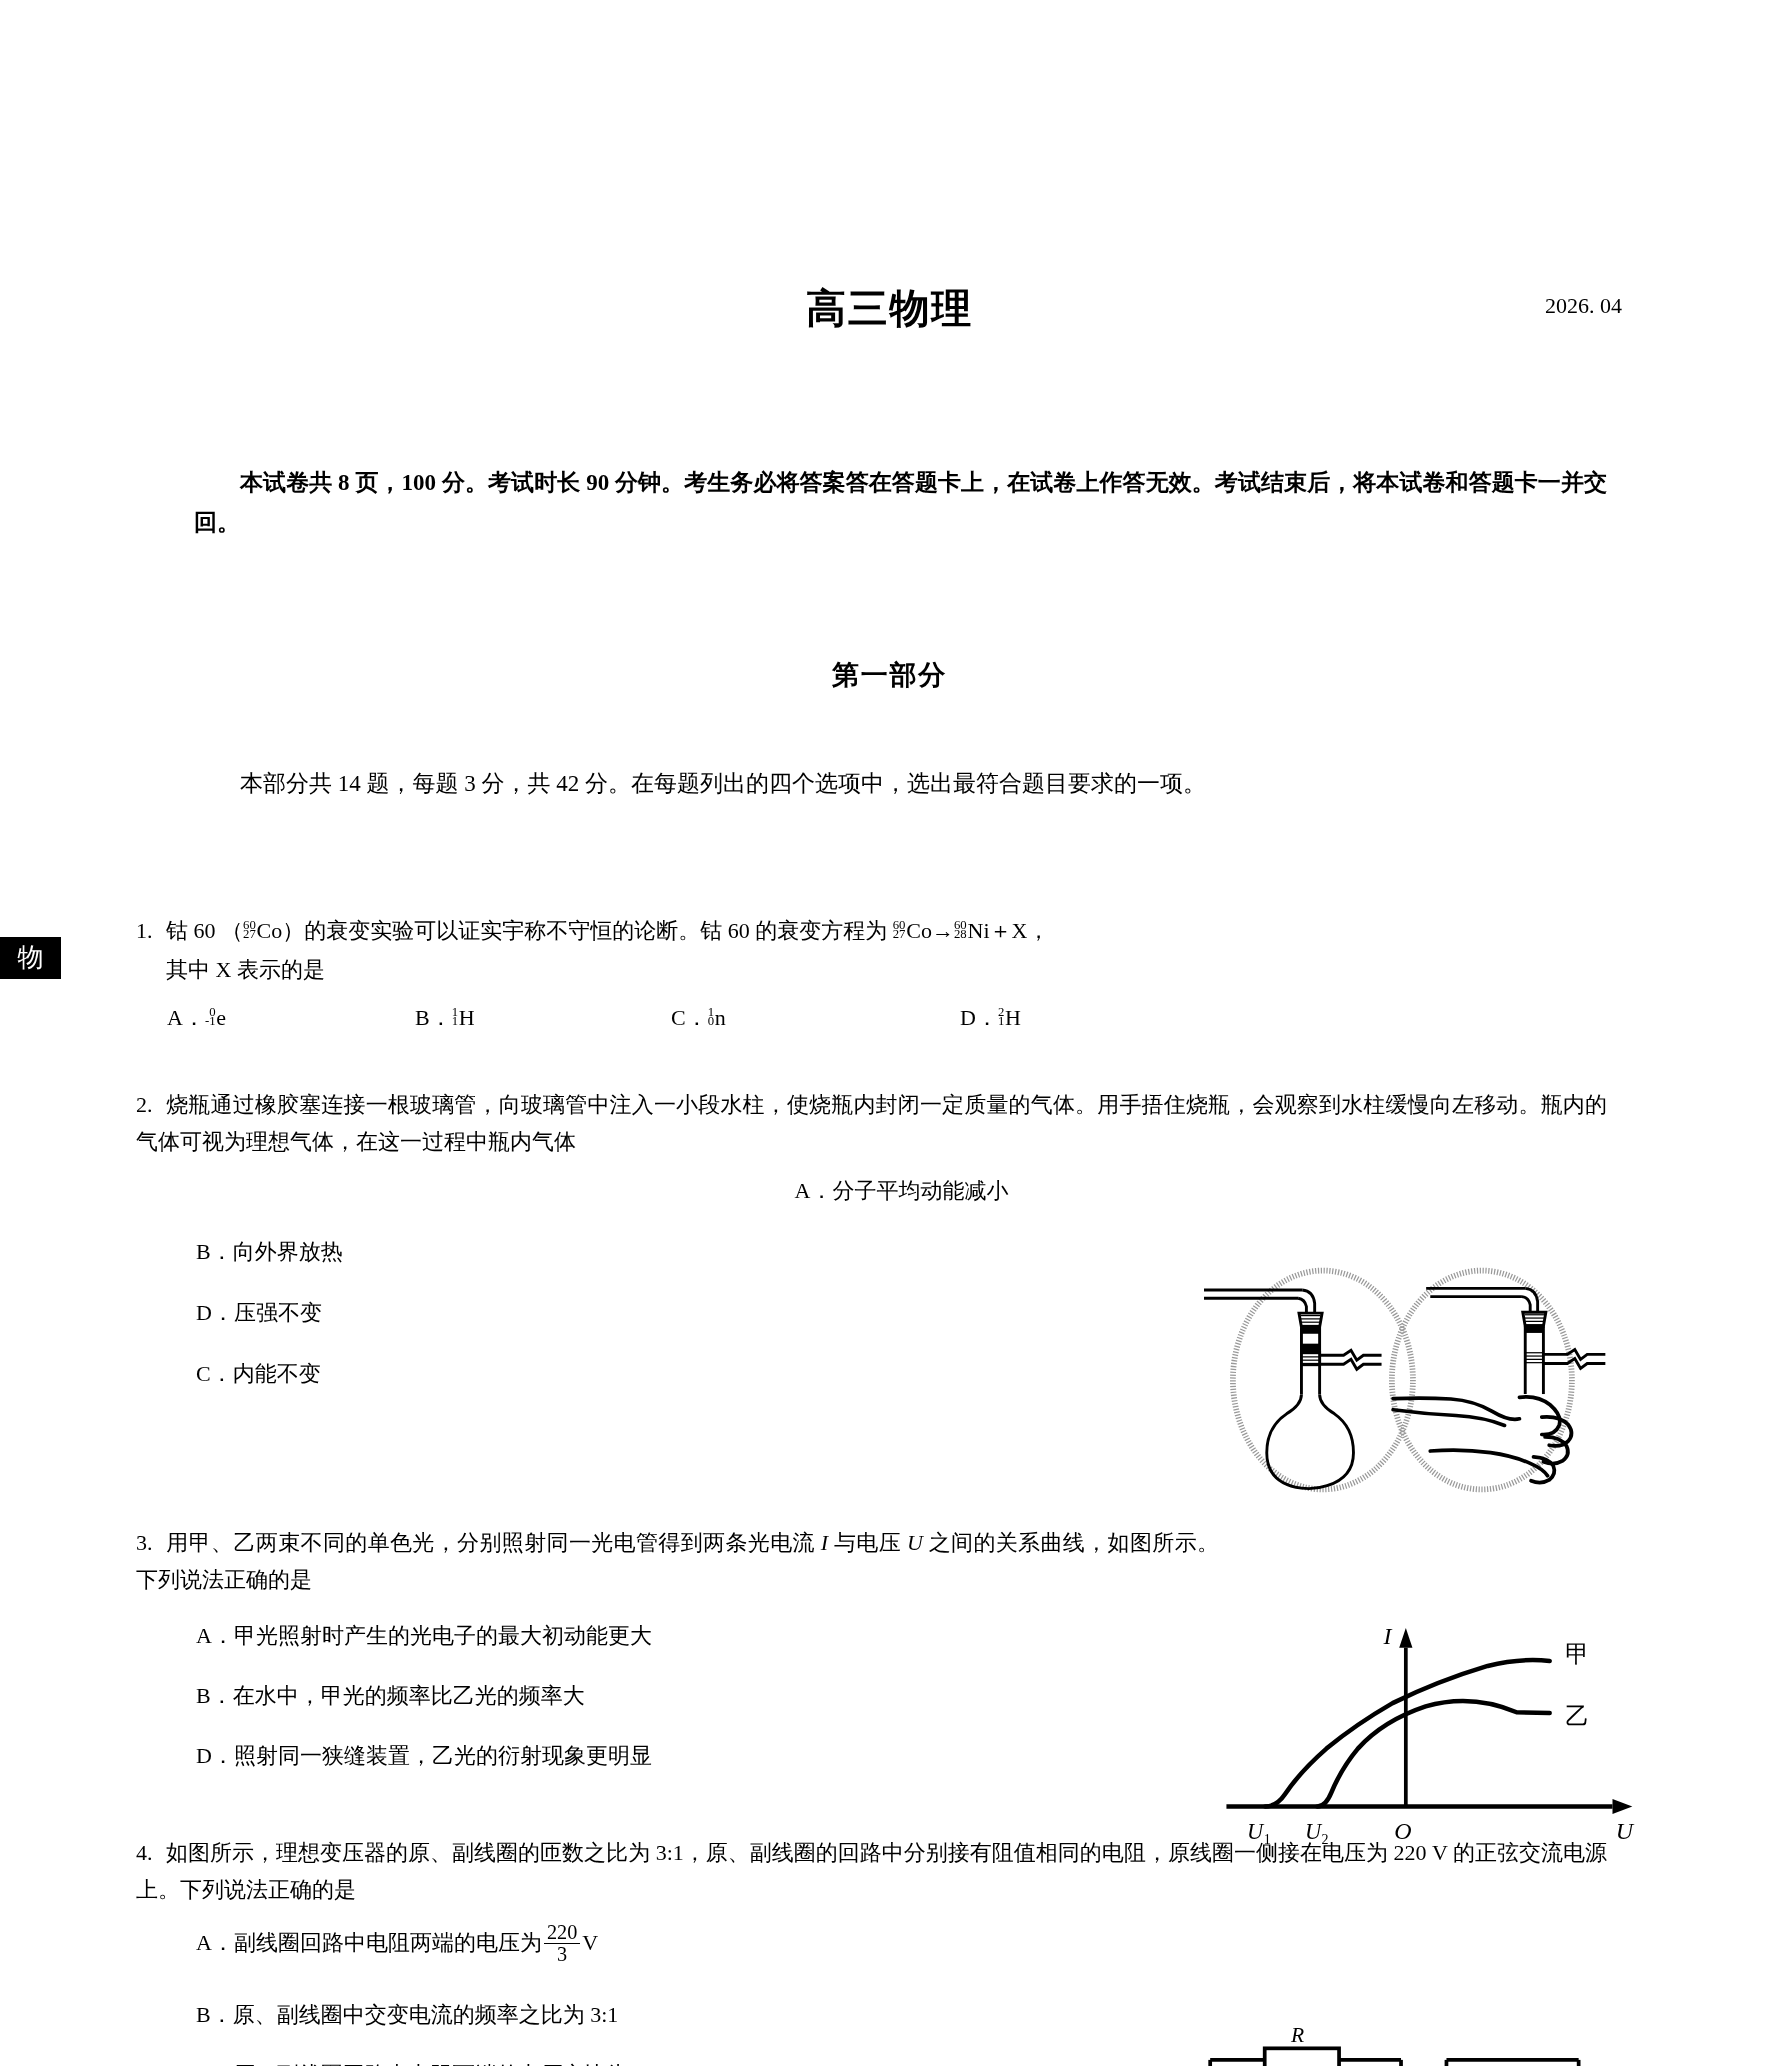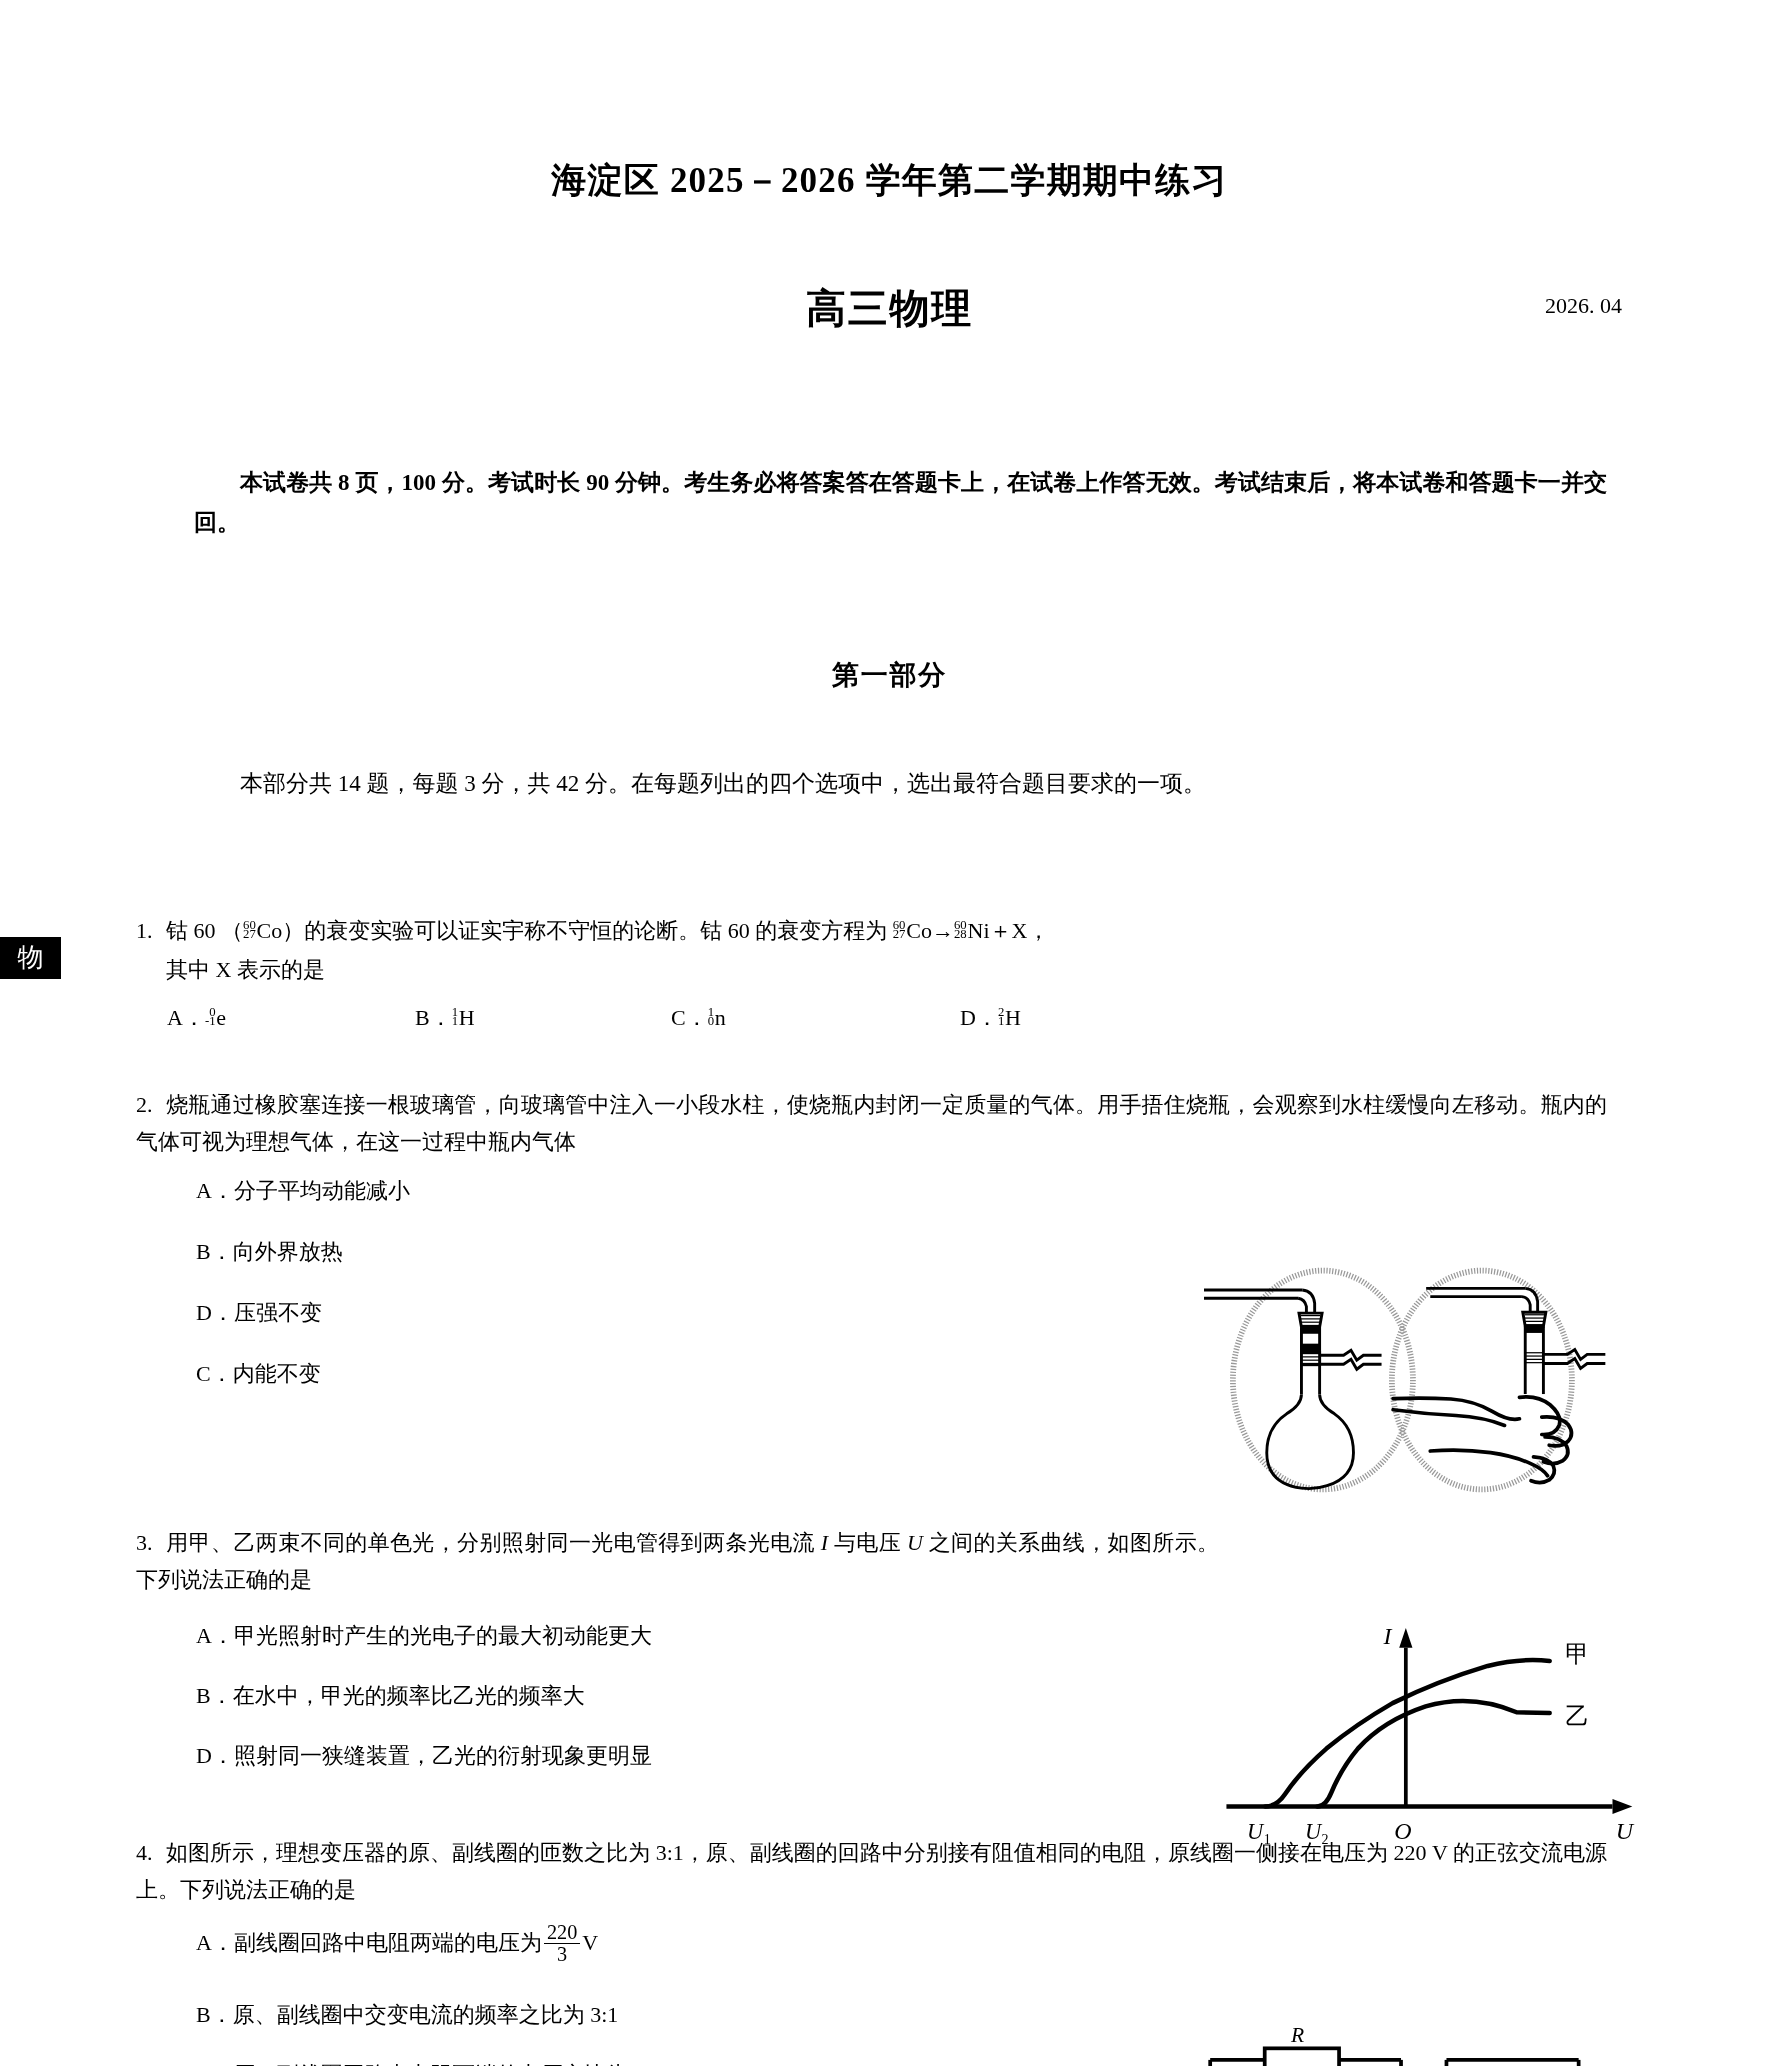--- a/index.html
+++ b/index.html
@@ -197,21 +197,20 @@
     height: 219px;
   }
 </style>
 </head>
 <body>
 
 <div class="page">
 
   <div class="margin-tab">物</div>
 
-  <div class="doc-title">海淀区 2025－2026 学年第二学期期中练习</div>
   <div class="subject-row">
     <div class="subject-title">高三物理</div>
     <div class="exam-date">2026. 04</div>
   </div>
 
   <div class="instructions">本试卷共 8 页，100 分。考试时长 90 分钟。考生务必将答案答在答题卡上，在试卷上作答无效。考试结束后，将本试卷和答题卡一并交回。</div>
 
   <div class="part-heading">第一部分</div>
   <div class="part-note">本部分共 14 题，每题 3 分，共 42 分。在每题列出的四个选项中，选出最符合题目要求的一项。</div>
 
@@ -225,21 +224,21 @@
         <span class="opt-cell" style="width:248px;"><span>A．</span><span class="iso"><span class="iso-wrap"><span class="sup">0</span><span class="sub">-1</span></span></span><span>e</span></span><span class="opt-cell" style="width:256px;"><span>B．</span><span class="iso"><span class="iso-wrap"><span class="sup">1</span><span class="sub">1</span></span></span><span>H</span></span><span class="opt-cell" style="width:289px;"><span>C．</span><span class="iso"><span class="iso-wrap"><span class="sup">1</span><span class="sub">0</span></span></span><span>n</span></span><span class="opt-cell"><span>D．</span><span class="iso"><span class="iso-wrap"><span class="sup">2</span><span class="sub">1</span></span></span><span>H</span></span>
       </div>
     </div>
   </div>
 
   <div class="question" style="left:136px; top:1087px; width:1471px;">
     <div class="q-stem">
       <span class="q-num">2.</span><span>烧瓶通过橡胶塞连接一根玻璃管，向玻璃管中注入一小段水柱，使烧瓶内封闭一定质量的气体。用手捂住烧瓶，会观察到水柱缓慢向左移动。瓶内的气体可视为理想气体，在这一过程中瓶内气体</span>
     </div>
     <div class="options" style="padding-left:60px; margin-top:9px;">
-      <span class="opt" style="margin-top:12.4px;">A．分子平均动能减小</span>
+      <span class="opt" style="margin-top:12.4px;text-align:center;">A．分子平均动能减小</span>
       <span class="opt" style="margin-top:24px;">B．向外界放热</span>
       <span class="opt" style="margin-top:24px;">D．压强不变</span>
       <span class="opt" style="margin-top:24px;">C．内能不变</span>
     </div>
   </div>
 
   <div class="fig-flask">
     <svg width="455" height="256" viewBox="0 0 1100 620" xmlns="http://www.w3.org/2000/svg">
 
       <ellipse cx="350" cy="310" rx="218" ry="265" fill="none" stroke="#999" stroke-width="14" stroke-dasharray="3 4"></ellipse>

